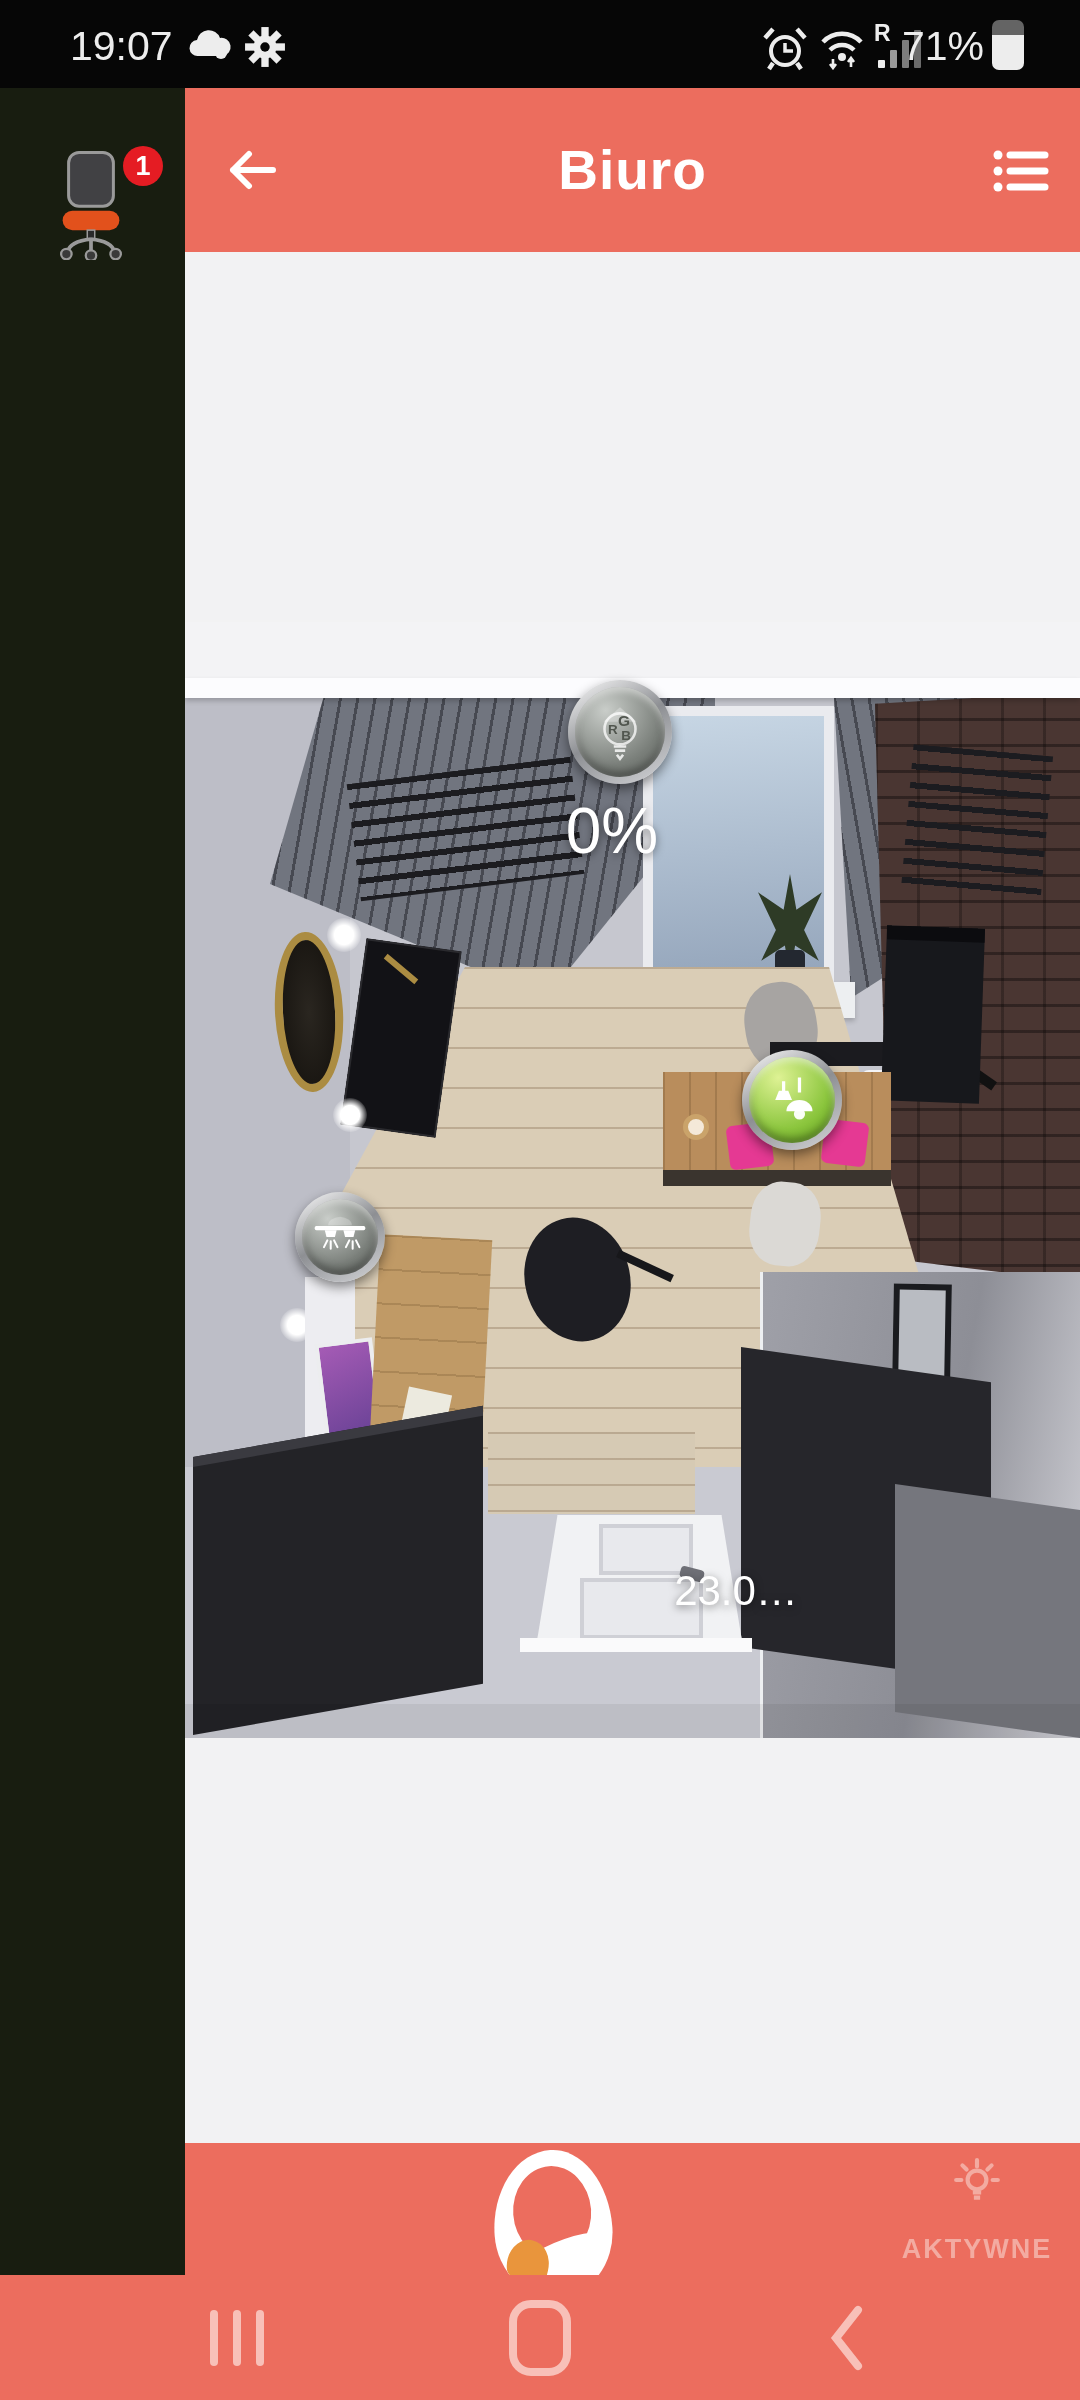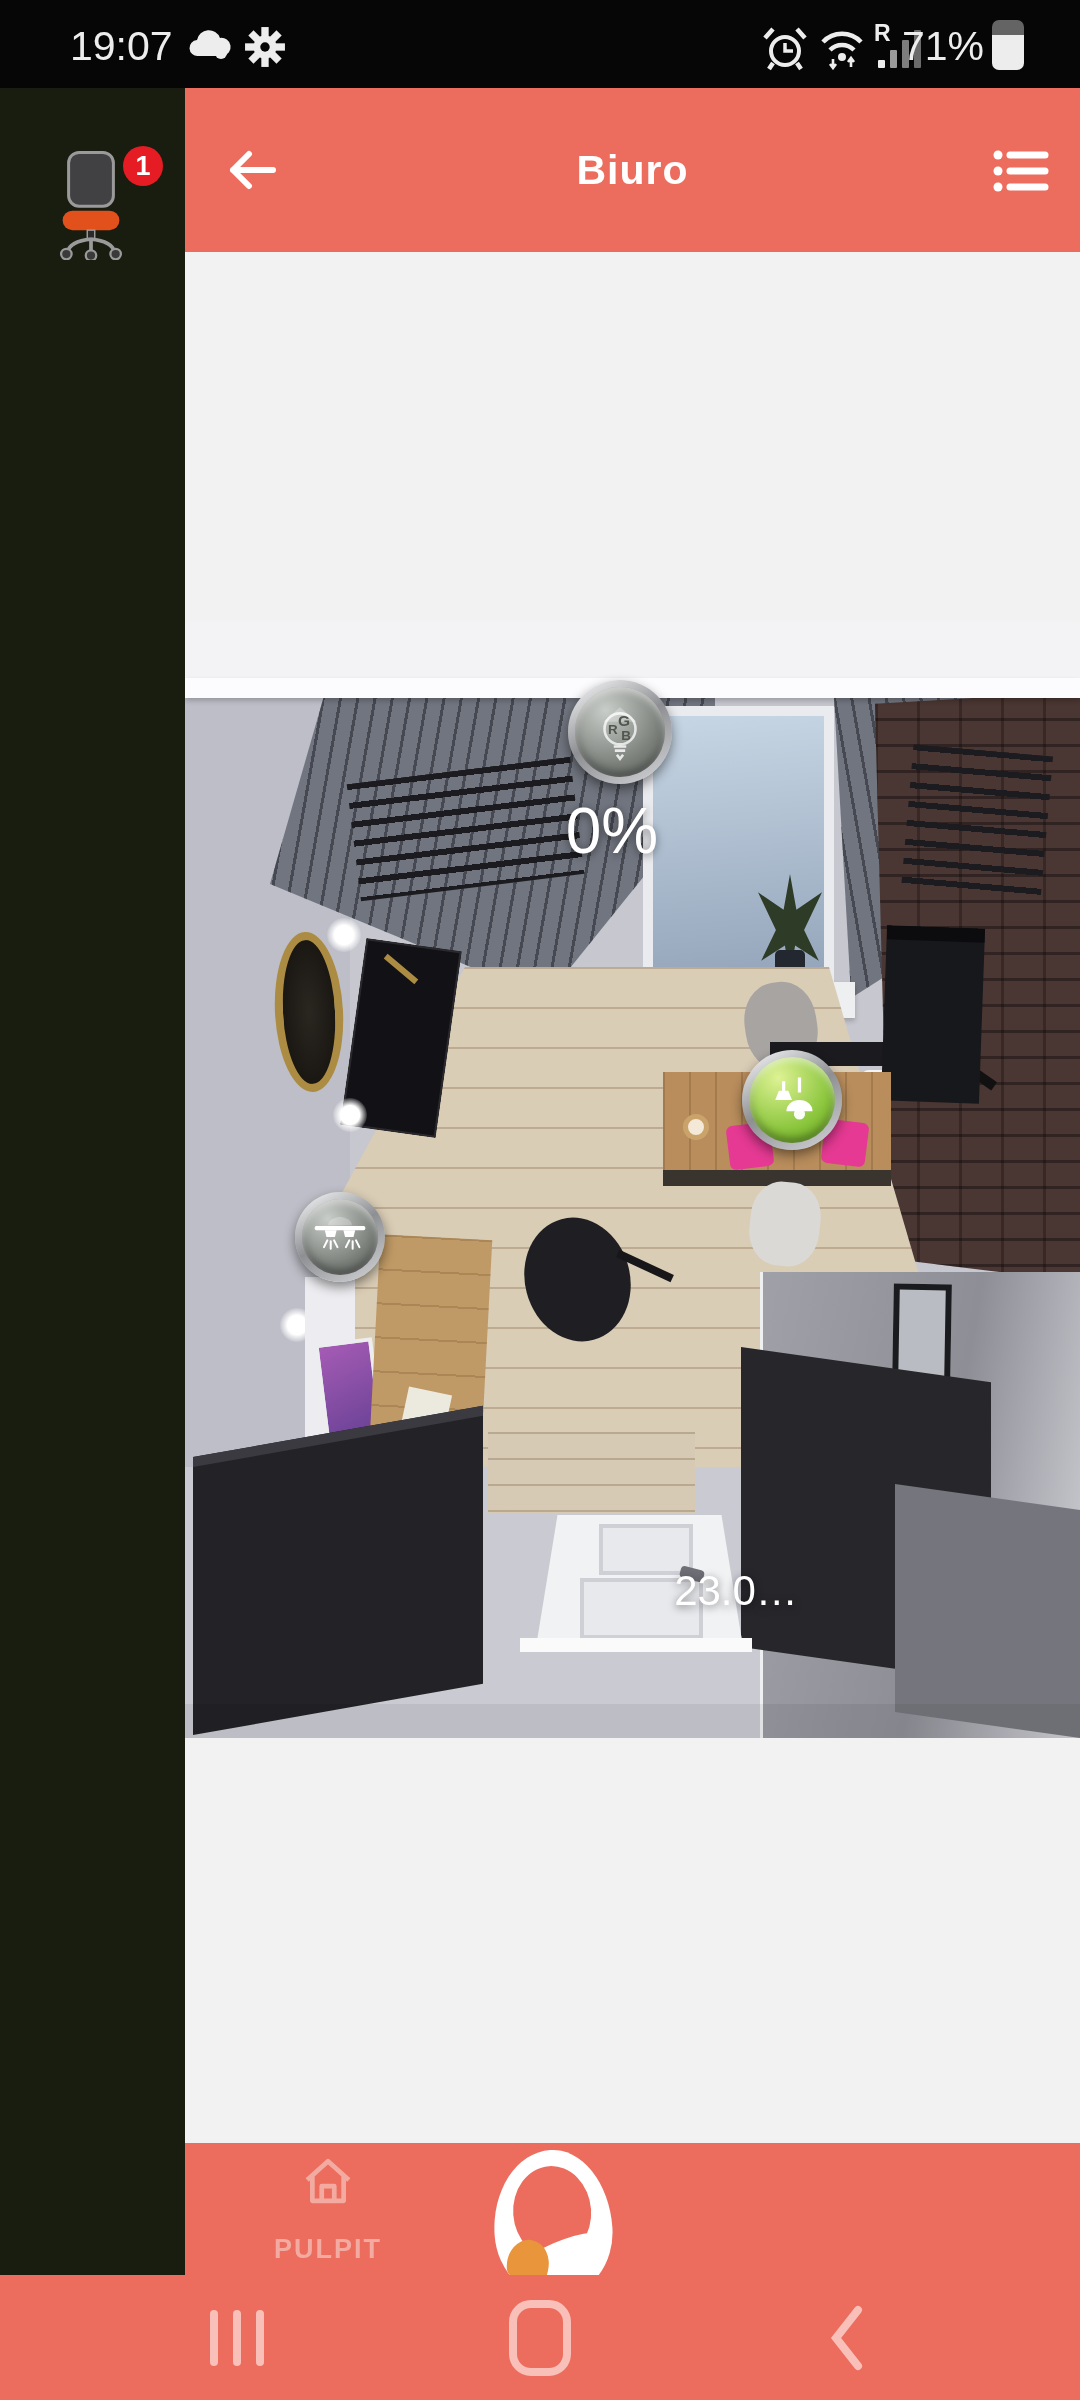--- a/index.html
+++ b/index.html
@@ -15,21 +15,21 @@
            background:linear-gradient(to top,#ededed 70%,#646464 70%);}
   .bars{display:flex;align-items:flex-end;gap:5px;}
   .bars i{display:block;width:7px;background:#ededed;border-radius:1px;}
   
   #sidebar{left:0;top:88px;width:185px;height:2187px;background:#181d10;}
   #chair-badge{left:123px;top:58px;width:40px;height:40px;border-radius:50%;background:#e51c23;
       color:#fff;font-size:27px;font-weight:bold;display:flex;align-items:center;justify-content:center;}
   
   #app-bar{left:185px;top:88px;width:895px;height:164px;background:#ec6d5e;}
   #app-title{left:0;top:0;width:895px;height:164px;display:flex;align-items:center;justify-content:center;
-      color:#fff;font-size:41px;font-weight:bold;letter-spacing:1px;}
+      color:#fff;font-size:55px;font-weight:bold;letter-spacing:1px;}
   
   #content{left:185px;top:252px;width:895px;height:1891px;background:#f2f2f3;}
   #room{left:0;top:370px;width:895px;height:1116px;background:#c6c7cf;overflow:hidden;}
   .slats{background-color:#71757f;
      background-image:repeating-linear-gradient(100deg,rgba(12,12,18,.42) 0 3px,transparent 3px 17px);}
   #room-floor{background-color:#dacdb6;
      background-image:repeating-linear-gradient(to bottom,rgba(140,115,88,.38) 0 2px,transparent 2px 40px);}
   .glow{width:34px;height:34px;border-radius:50%;
      background:radial-gradient(circle,#ffffff 0 40%,rgba(255,255,255,0) 75%);}
   
@@ -264,30 +264,33 @@
           <path d="M17 30l-4 8 M21 31v9 M25 30l4 8 M43 30l-4 8 M47 31v9 M51 30l4 8"></path>
         </g>
       </svg>
     </div>
   </div>
   <div class="abs ov-label" style="left:451px;top:945px;width:200px;font-size:42px">23.0…</div>
  </div>
 </div>
 
 <div id="bottom-nav" class="abs">
-  <div class="abs nav-item" style="left:63px">
-    <svg width="50" height="48" viewBox="0 0 48 46">
-      <path d="M4 22 24 4l20 18 M9 19v23h30V19 M18 42V28h12v14" fill="none" stroke="#f3aba1" stroke-width="4.5" stroke-linejoin="round"></path>
-    </svg>
-    <div class="nav-label">PULPIT</div>
-  </div>
   <div id="logo" class="abs" style="left:309px;top:7px">
     <div class="c"></div>
     <div class="s"></div>
     <div class="o"></div>
+  </div>
+  <div class="abs nav-item" style="left:712px">
+    <svg width="50" height="48" viewBox="0 0 48 46">
+      <circle cx="24" cy="22" r="9" fill="none" stroke="#f3aba1" stroke-width="4"></circle>
+      <path d="M20 34h8 M21 39h6" stroke="#f3aba1" stroke-width="4"></path>
+      <path d="M24 3v6 M10 8l4 4 M38 8l-4 4" stroke="#f3aba1" stroke-width="4" stroke-linecap="round"></path>
+      <path d="M4 22h5 M39 22h5" stroke="#f3aba1" stroke-width="4" stroke-linecap="round"></path>
+    </svg>
+    <div class="nav-label">AKTYWNE</div>
   </div>
 </div>
 
 <div id="android-nav" class="abs">
   <div class="abs" style="left:210px;top:35px;display:flex;gap:15px">
     <div class="recents-bar"></div>
       <div class="recents-bar"></div>
       <div class="recents-bar"></div>
   </div>
   <div class="abs" style="left:509px;top:25px;width:62px;height:76px;box-sizing:border-box;

